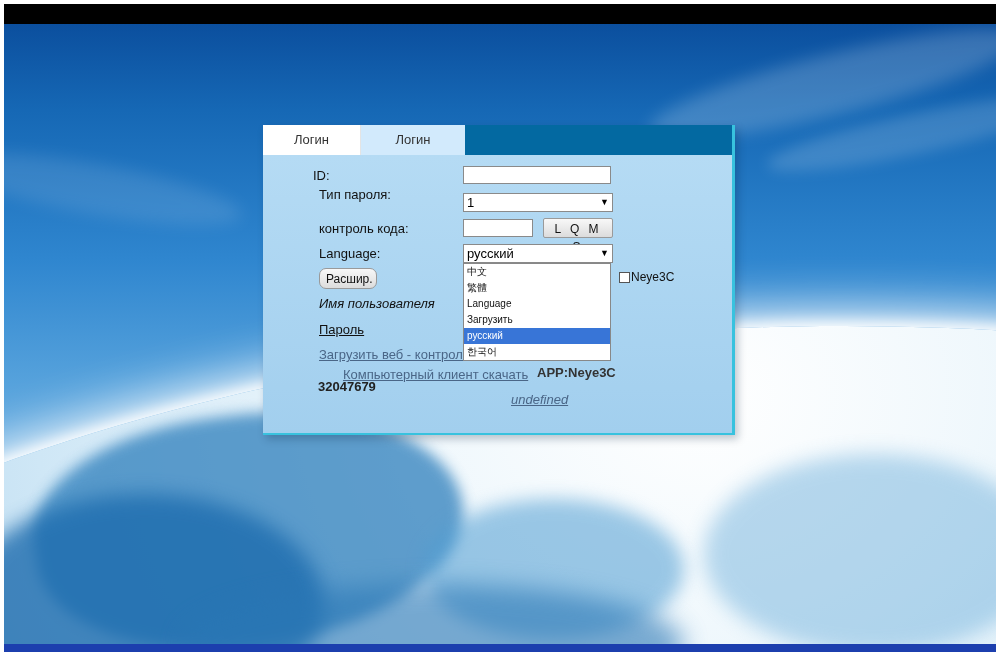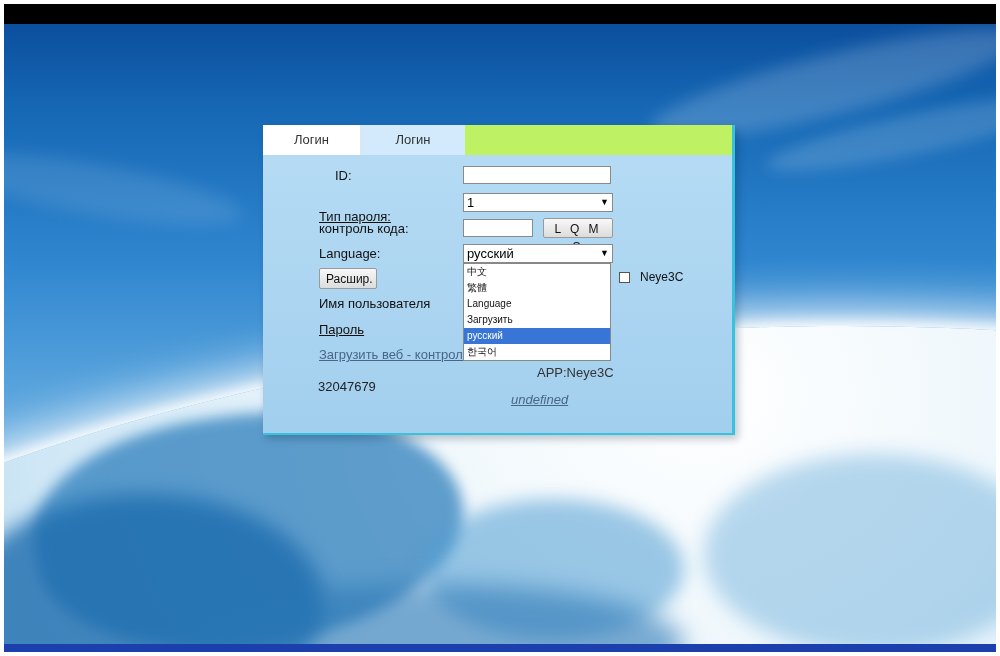--- a/index.html
+++ b/index.html
@@ -39,52 +39,52 @@
 
   .footerbar { position: absolute; left: 0; right: 0; bottom: 0; height: 8px; background: #1c3fae; z-index: 5; }
 
   
   .panel {
     position: absolute; left: 259px; top: 121px; width: 472px; height: 310px; z-index: 10;
     background: #a9d3f0;
     border-right: 3px solid #38c2de; border-bottom: 2px solid #38c2de;
     box-shadow: 3px 4px 8px rgba(0, 30, 60, 0.25);
   }
-  .tabbar { position: absolute; left: 0; top: 0; right: 0; height: 30px; background: #bef264; }
+  .tabbar { position: absolute; left: 0; top: 0; right: 0; height: 30px; background: #0369a1; }
   .tab { position: absolute; top: 0; height: 30px; line-height: 30px; text-align: center; font-size: 13px; color: #333; cursor: pointer; }
   .tab1 { left: 0; width: 98px; background: #ffffff; border-right: 1px solid #e4e4e4; }
   .tab2 { left: 98px; width: 104px; background: #d2eafc; }
   .panelbody { position: absolute; left: 0; right: 0; top: 30px; bottom: 0; background: linear-gradient(180deg, #b5dbf4, #a2cfee); }
 
   .lbl { position: absolute; font-size: 13px; color: #111; white-space: nowrap; }
   .txt { position: absolute; height: 18px; border: 1px solid #8a8a8a; background: #fff; font-size: 13px; padding: 1px 2px; font-family: inherit; }
   .sel { position: absolute; height: 19px; background: #fff; border: 1px solid #8a8a8a; font-size: 13px; line-height: 17px; padding: 0 16px 0 3px; cursor: pointer; white-space: nowrap; overflow: hidden; }
   .sel .arrow { position: absolute; right: 3px; top: 4px; font-size: 9px; color: #000; line-height: 9px; }
 
   .btn {
-    position: absolute; border: 1px solid #9a9a9a; border-radius: 2px;
+    position: absolute; border: 1px solid #9a9a9a; border-radius: 7px;
     background: linear-gradient(180deg, #f8f8f8, #dcdcdc);
     font-size: 12px; color: #111; text-align: center; cursor: pointer; font-family: inherit;
   }
   .btn-captcha { left: 280px; top: 63px; width: 70px; height: 20px; line-height: 18px; letter-spacing: 3px; border-radius: 2px; }
   .btn-adv { left: 56px; top: 113px; width: 58px; height: 21px; line-height: 19px; }
 
   .dropdown {
     position: absolute; left: 200px; top: 108px; width: 148px; z-index: 20;
     background: #fff; border: 1px solid #888;
   }
   .opt { font-size: 10px; line-height: 16px; height: 16px; padding: 0 3px; color: #111; cursor: pointer; white-space: nowrap; overflow: hidden; }
   .opt.selected { background: #3875d7; color: #fff; }
 
   .chkwrap { position: absolute; left: 356px; top: 115px; display: flex; align-items: center; cursor: pointer; }
   .chk { width: 11px; height: 11px; border: 1px solid #555; background: #fff; display: inline-block; }
-  .chklbl { font-size: 12px; color: #111; margin-left: 10px; }
+  .chklbl { font-size: 12px; color: #111; margin-left: 1px; }
 
   .lnk { position: absolute; font-size: 13px; color: #4a6687; text-decoration: underline; cursor: pointer; white-space: nowrap; }
-  .bold { position: absolute; font-size: 13px; font-weight: normal; color: #333; white-space: nowrap; }
+  .bold { position: absolute; font-size: 13px; font-weight: bold; color: #333; white-space: nowrap; }
 </style>
 </head>
 <body>
 
 <div class="viewport">
 
   <div class="topbar"></div>
 
   <div class="sky">
     <div class="earth"></div>
@@ -102,24 +102,24 @@
 
   <div class="panel">
 
     <div class="tabbar">
       <div class="tab tab1">Логин</div>
       <div class="tab tab2">Логин</div>
     </div>
 
     <div class="panelbody">
 
-      <span class="lbl" style="left:72px; top:13px;">ID:</span>
+      <span class="lbl" style="left:50px; top:13px;">ID:</span>
       <input class="txt" style="left: 200px; top: 11px; width: 148px;" value="">
 
-      <span class="lbl" style="left:56px; top:54px;text-decoration:underline;">Тип пароля:</span>
+      <span class="lbl" style="left:56px; top:32px;">Тип пароля:</span>
       <div class="sel" style="left:200px; top:38px; width:150px;">
         <span>1</span>
         <span class="arrow">▼</span>
       </div>
 
       <span class="lbl" style="left:56px; top:66px;">контроль кода:</span>
       <input class="txt" style="left: 200px; top: 64px; width: 70px;" value="">
       <button class="btn btn-captcha">L Q M S</button>
 
       <span class="lbl" style="left:56px; top:91px;">Language:</span>
@@ -137,24 +137,25 @@
         <div class="opt">한국어</div>
       </div>
 
       <button class="btn btn-adv">Расшир.</button>
 
       <div class="chkwrap">
         <span class="chk"></span>
         <span class="chklbl">Neye3C</span>
       </div>
 
-      <span class="lbl" style="left:56px; top:141px;">Имя пользователя</span>
+      <span class="lbl" style="left:56px; top:141px;font-style:italic;">Имя пользователя</span>
       <span class="lbl" style="left:56px; top:167px;text-decoration:underline;">Пароль</span>
 
       <a class="lnk" style="left:56px; top:192px;">Загрузить веб - контроль</a>
+      <a class="lnk" style="left:80px; top:212px;">Компьютерный клиент скачать</a>
 
       <span class="bold" style="left:274px; top:210px;">APP:Neye3C</span>
       <span class="bold" style="left:55px; top:224px; color:#222;">32047679</span>
 
       <a class="lnk" style="left:248px; top:237px;font-style:italic;">undefined</a>
 
     </div>
   </div>
 
 </div>

